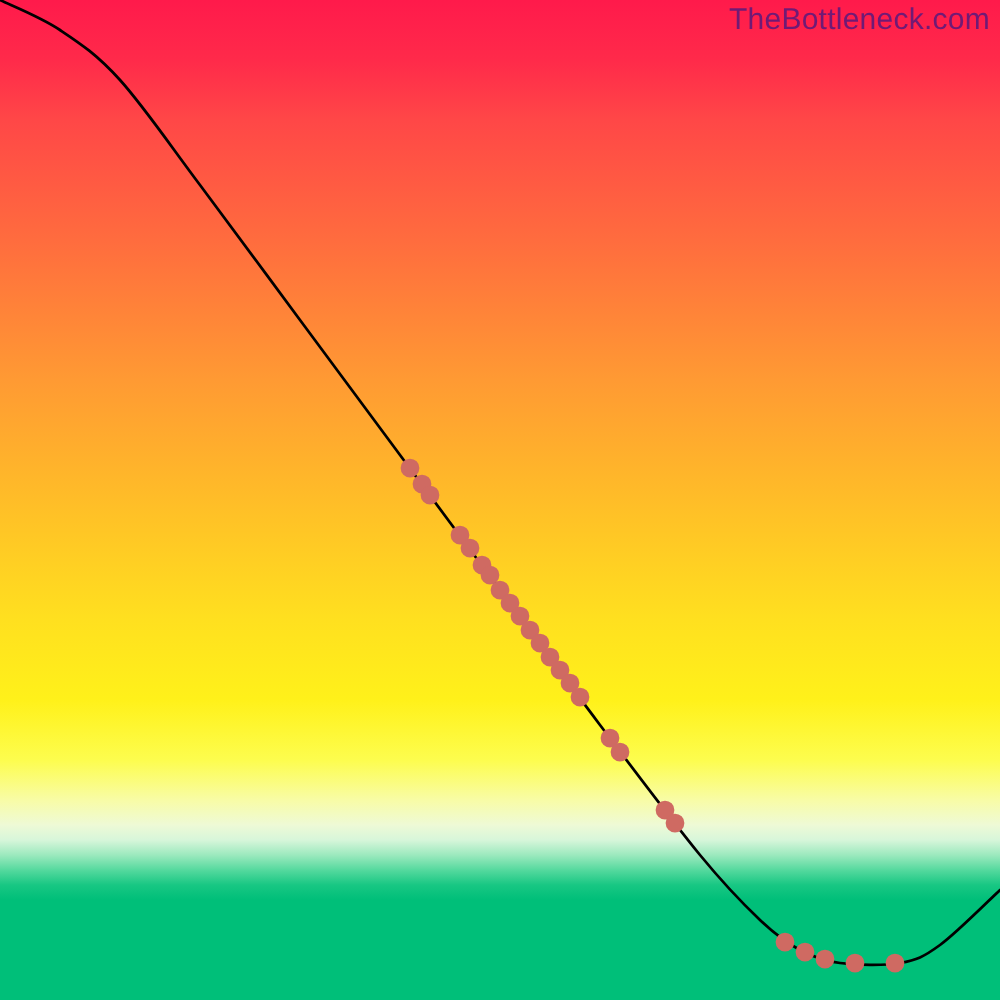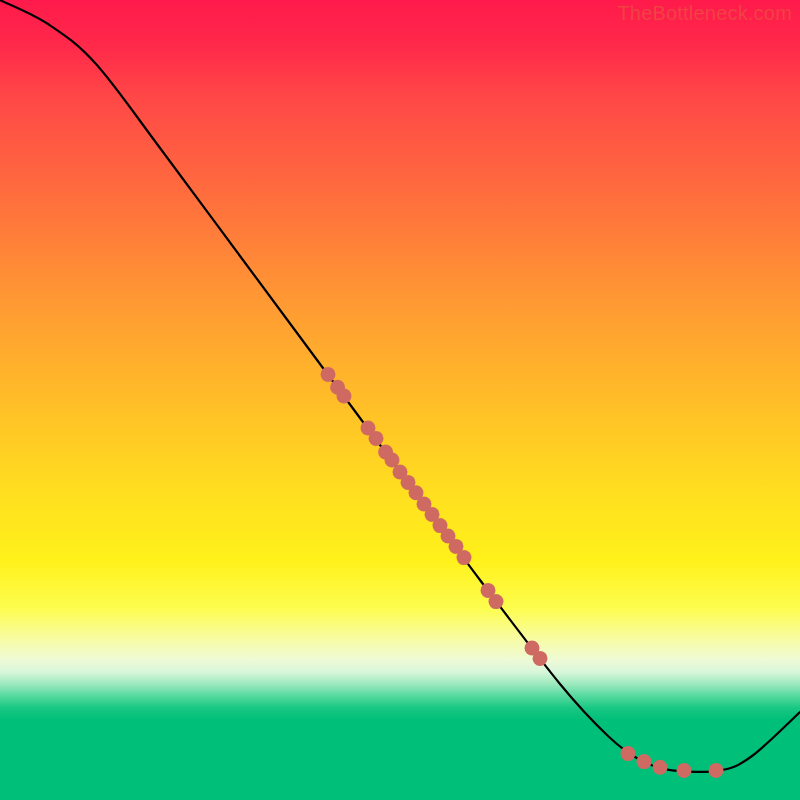--- a/index.html
+++ b/index.html
@@ -26,23 +26,23 @@
       #9ce9be 85.5%,
       #55d99e 87%,
       #18c783 88.5%,
       #00bf79 90%,
       #00bf79 100%);
   }
 
   .attribution {
     position: absolute;
     top: 2px; right: 8px;
-    font-size: 20px;
+    font-size: 24px;
     font-weight: 500;
-    color: #ef4444;
+    color: #701a75;
     letter-spacing: 0.2px;
     user-select: none;
   }
 
   svg.curve {
     position: absolute;
     left: 0; top: 0;
     width: 800px; height: 800px;
     overflow: visible;
   }

